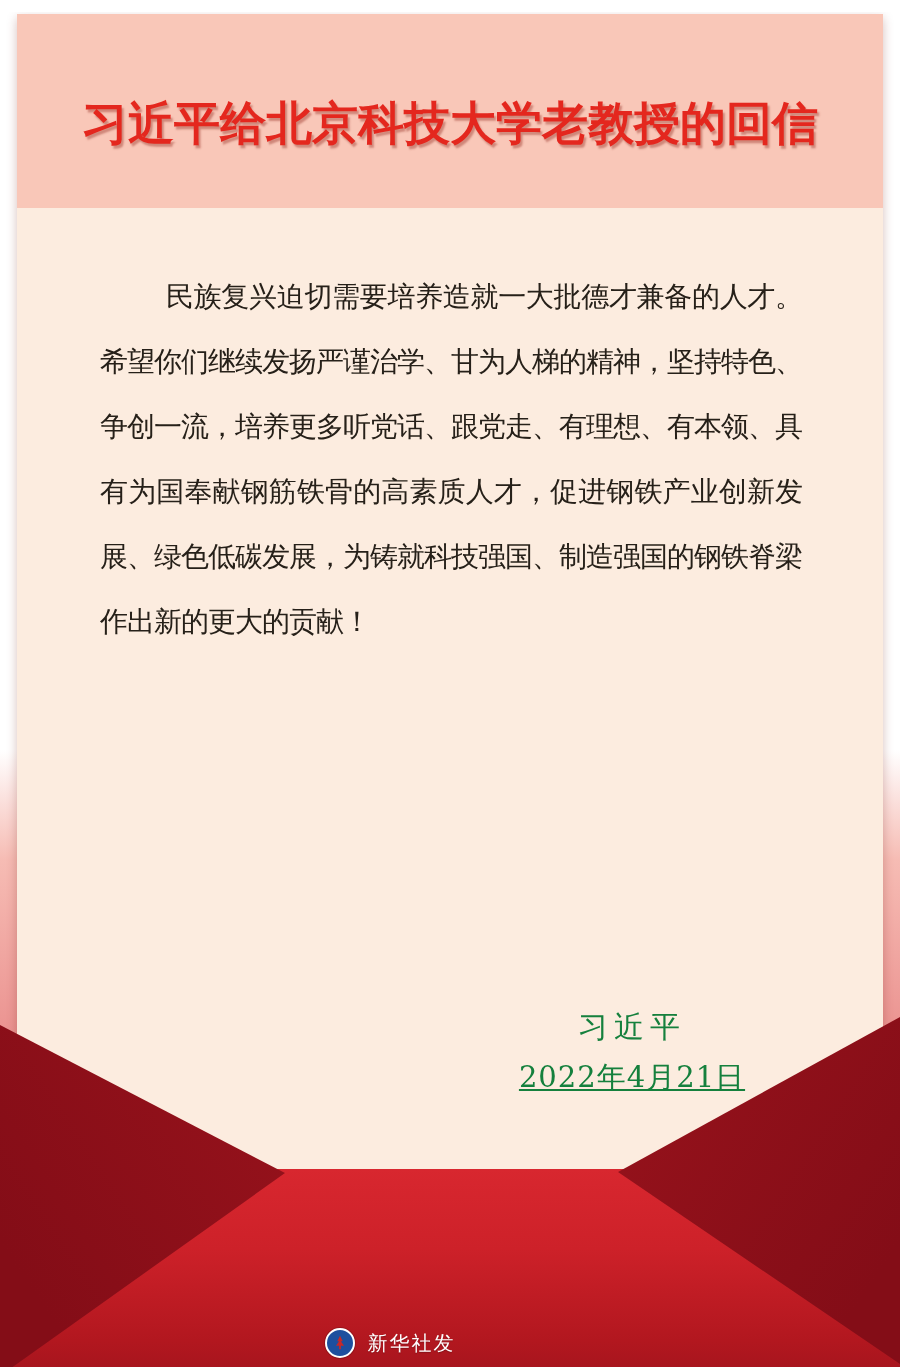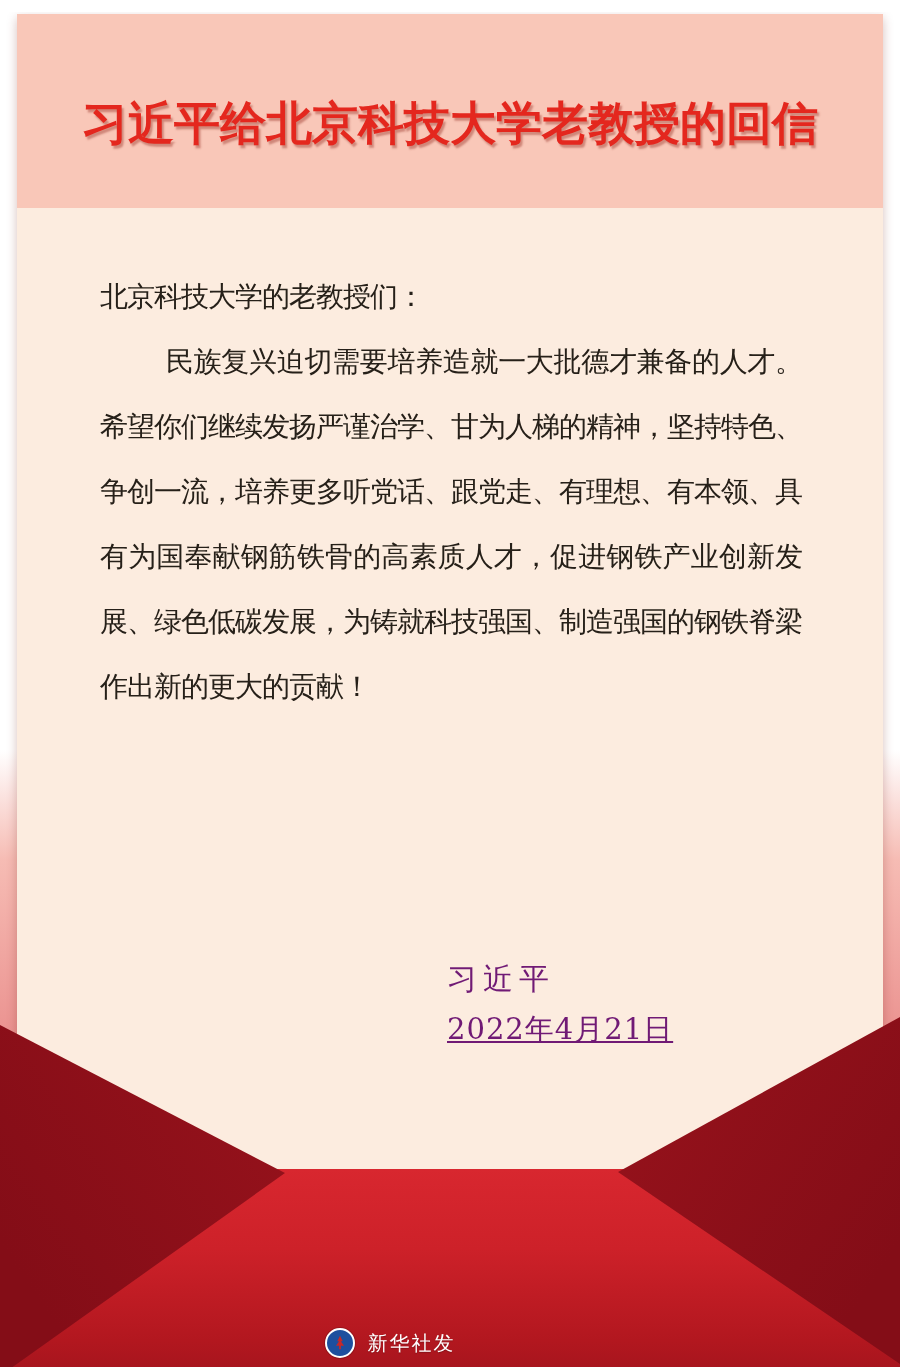--- a/index.html
+++ b/index.html
@@ -34,22 +34,22 @@
     text-shadow:2px 3px 2px rgba(140,30,18,.38);
   }
   .body-text{
     position:absolute;left:83px;top:250px;width:702px;
     font-size:28px;letter-spacing:-1px;line-height:65px;
     color:#262019;text-align:justify;text-justify:inter-ideograph;
   }
   .body-text p{margin:0;}
   .body-text p.para{text-indent:66px;}
   .sign-block{
-    position:absolute;left:430px;top:940px;width:370px;
-    text-align:left;color:#701a75;
+    position:absolute;left:430px;top:988px;width:370px;
+    text-align:center;color:#15803d;
   }
   .sign-name{font-size:30px;letter-spacing:6px;line-height:50px;}
   .sign-date{font-size:29px;letter-spacing:1px;line-height:50px;text-decoration:underline;}
   
   .front-panel{
     position:absolute;left:0;top:1157px;width:900px;height:210px;
     background:linear-gradient(180deg,#d8272f 0%,#cd2129 38%,#b2171f 82%,#a3141d 100%);
   }
   .flap{position:absolute;left:0;top:0;width:900px;height:1367px;}
   .flap-left{
@@ -85,21 +85,20 @@
 <body>
 
 <div id="stage">
 
   <div class="paper">
     <div class="title-band">
       <h1 class="poster-title">习近平给北京科技大学老教授的回信</h1>
     </div>
 
     <div class="body-text">
-      <p class="salutation">北京科技大学的老教授们：</p>
       <p class="para">民族复兴迫切需要培养造就一大批德才兼备的人才。希望你们继续发扬严谨治学、甘为人梯的精神，坚持特色、争创一流，培养更多听党话、跟党走、有理想、有本领、具有为国奉献钢筋铁骨的高素质人才，促进钢铁产业创新发展、绿色低碳发展，为铸就科技强国、制造强国的钢铁脊梁作出新的更大的贡献！</p>
     </div>
 
     <div class="sign-block">
       <div class="sign-name">习近平</div>
       <div class="sign-date">2022年4月21日</div>
     </div>
   </div>
 
   <div class="front-panel"></div>

